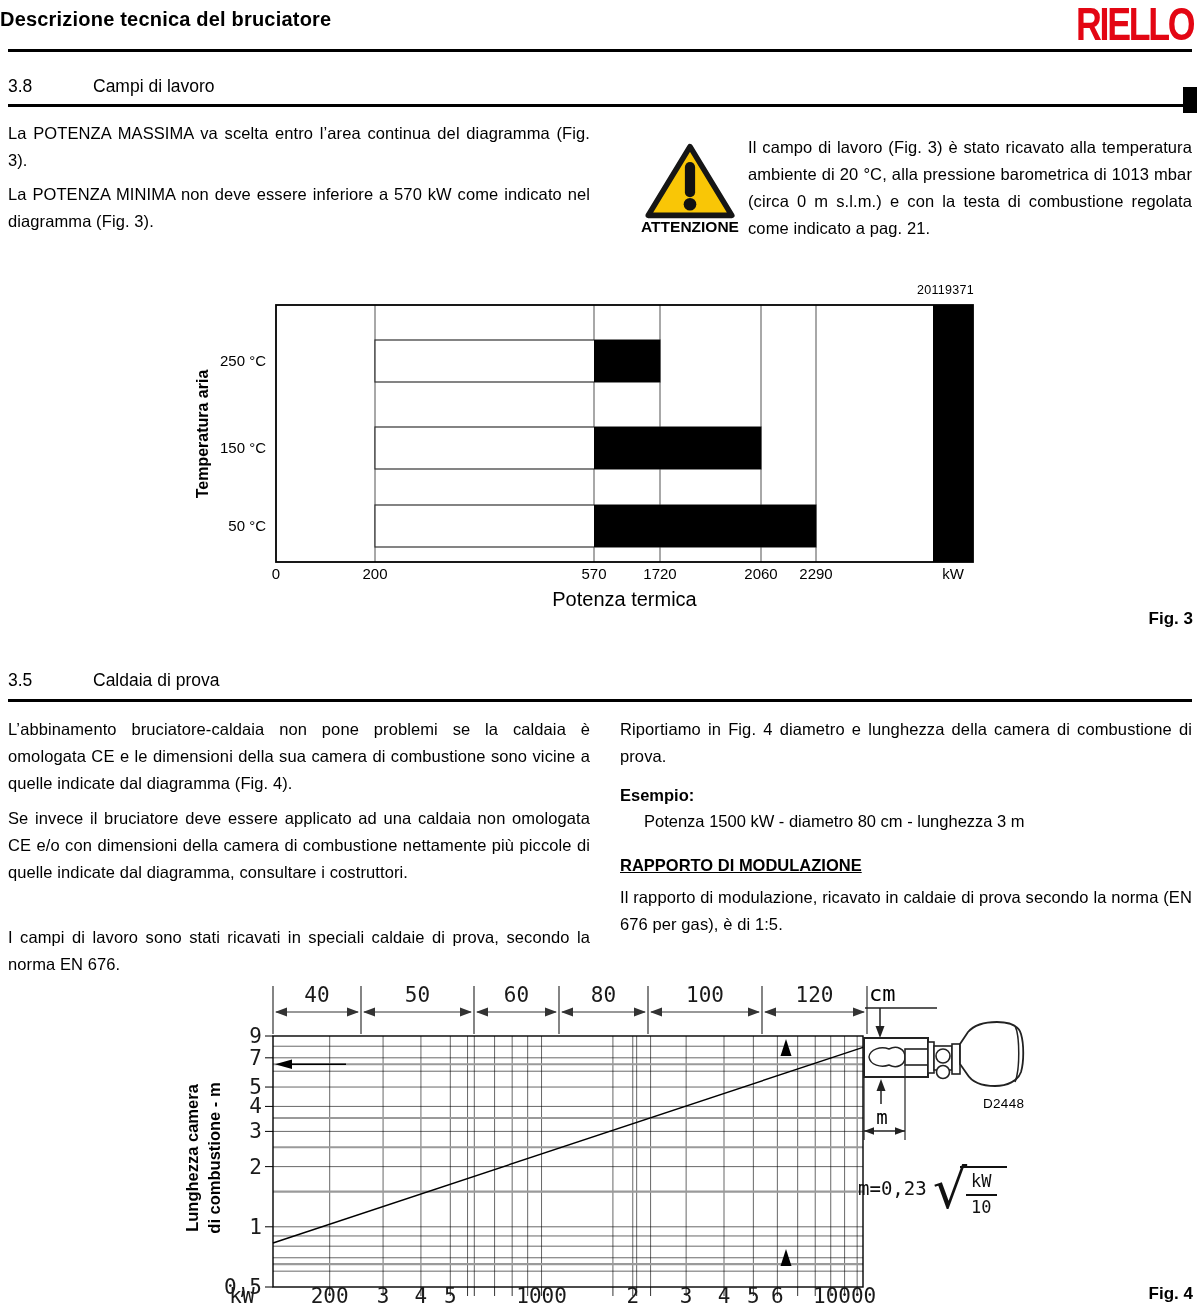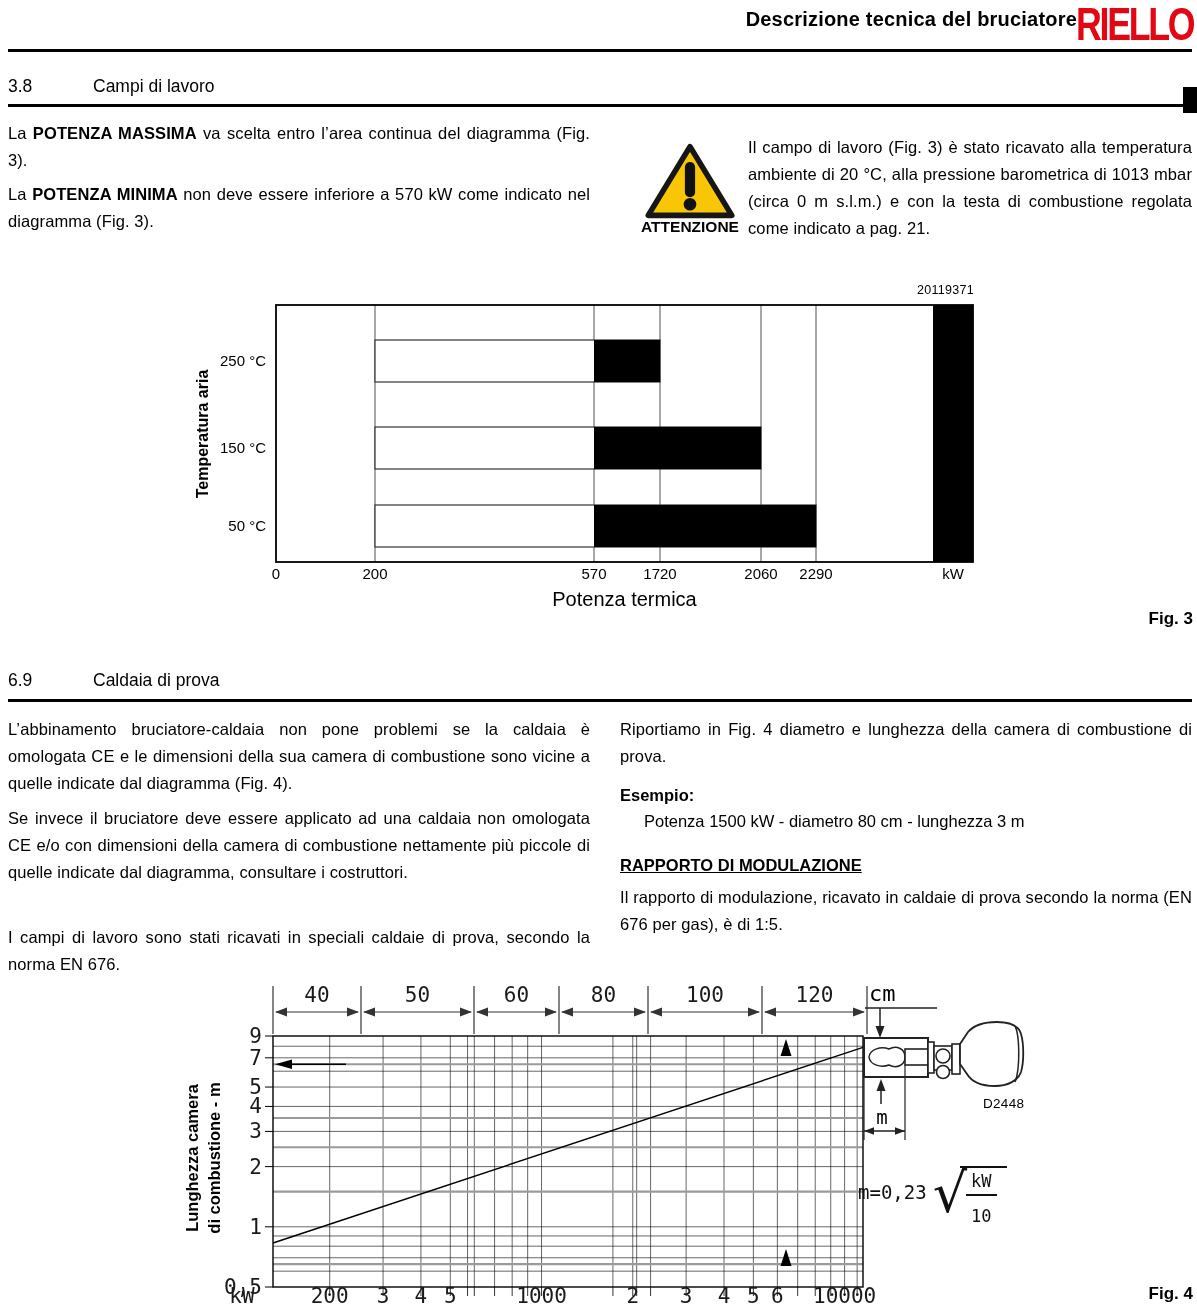--- a/index.html
+++ b/index.html
@@ -2,48 +2,48 @@
 <html><head>
 <meta charset="utf-8">
 <style>
   * { margin:0; padding:0; box-sizing:border-box; }
   html,body { background:#ffffff; }
   body {
     position:relative; width:1197px; height:1305px;
     font-family:"Liberation Sans", sans-serif; color:#000; overflow:hidden;
   }
   .abs { position:absolute; }
-  .page-title { top:8px; left:0; right:120px; text-align:right; font-size:20px; font-weight:bold; letter-spacing:0.2px; }
+  .page-title { top:8px; left:0; right:120px; text-align:left; font-size:20px; font-weight:bold; letter-spacing:0.2px; }
   .brand-logo { top:2px; right:4px; color:#E30613; font-size:47px; font-weight:bold; letter-spacing:-3px;
                 transform:scaleX(0.76); transform-origin:right center; line-height:44px; }
   .rule { background:#000; left:8px; width:1184px; }
   .rule-header { top:49px; height:3px; }
   .sec-head { left:8px; font-size:17.5px; font-weight:normal; }
   .sec-num { display:inline-block; width:85px; }
   .side-tab { top:87px; right:0; width:14px; height:26px; background:#000; }
   .par { text-align:justify; font-size:16.5px; line-height:27px; letter-spacing:0.1px; }
   .leftcol { left:8px; width:582px; }
   .warn-label { font-weight:bold; font-size:15.5px; text-align:center; }
   .fig-caption { font-weight:bold; font-size:17px; text-align:right; width:73px; }
   .rot { transform:rotate(-90deg); transform-origin:center center; text-align:center; }
   .fig3-ylabel { font-size:16px; font-weight:bold; width:190px; height:20px; }
   .fig3-xlabel { font-size:20px; text-align:center; }
   .fig3-code { font-size:12.5px; text-align:right; width:76px; letter-spacing:0.3px; }
   .fig4-ylabel { font-size:16.5px; font-weight:bold; width:240px; height:46px; line-height:22px; }
   text { font-family:"Liberation Sans", sans-serif; fill:#000; }
   text.plot { font-family:"DejaVu Sans Mono", monospace; fill:#1a1a1a; font-weight:400; }
-  .bold-inline { font-weight:bold; }
+  .bold-inline { font-weight:normal; }
   .esempio-label, .rapporto-title { font-weight:bold; font-size:16.5px; }
   .plain-line { font-size:16.5px;margin-left:24px; }
   .formula { display:flex; align-items:center; font-family:"DejaVu Sans Mono", monospace; font-size:19px; color:#111; }
   .sqrt-glyph { font-size:54px; line-height:50px; font-family:"DejaVu Sans", sans-serif; font-weight:normal; margin-left:6px; position:relative; top:2px; }
   .sqrt-body { border-top:2.5px solid #111; padding:4px 10px 0 6px; margin-left:-7px; position:relative; top:4px; }
   .frac { display:flex; flex-direction:column; align-items:center; line-height:1.15; font-size:17px; }
   .f-num { border-bottom:2px solid #111; padding:0 5px 2px; }
-  .f-den { padding-top:11px; }
+  .f-den { padding-top:2px; }
   .dim-label { font-family:"DejaVu Sans Mono", monospace; font-size:19px; text-align:center; width:40px; }
   .d-code { font-size:13.5px; letter-spacing:0.3px; }
   .cm-unit { font-family:"DejaVu Sans Mono", monospace; font-size:22px; }
 </style>
 </head>
 <body>
 
 <div class="abs page-title">Descrizione tecnica del bruciatore</div>
 <div class="abs brand-logo">RIELLO</div>
 <div class="abs rule rule-header"></div>
@@ -94,21 +94,21 @@
     <text x="660" y="299" text-anchor="middle" font-size="15">1720</text>
     <text x="761" y="299" text-anchor="middle" font-size="15">2060</text>
     <text x="816" y="299" text-anchor="middle" font-size="15">2290</text>
     <text x="953" y="299" text-anchor="middle" font-size="15">kW</text>
   </svg>
 <div class="abs rot fig3-ylabel" style="left:109px; top:424px;">Temperatura aria</div>
 <div class="abs fig3-xlabel" style="left:276px; top:588px; width:697px;">Potenza termica</div>
 <div class="abs fig-caption" style="left:1120px; top:609px;">Fig. 3</div>
 
 <div class="abs sec-head" style="top:670px;">
-  <span class="sec-num">6.9</span><span>Caldaia di prova</span>
+  <span class="sec-num">3.5</span><span>Caldaia di prova</span>
 </div>
 <div class="abs rule" style="top:699px; height:2.5px;"></div>
 
 <p class="abs par leftcol" style="top:716px;">L’abbinamento bruciatore-caldaia non pone problemi se la caldaia è omologata CE e le dimensioni della sua camera di combustione sono vicine a quelle indicate dal diagramma (Fig. 4).</p>
 <p class="abs par leftcol" style="top:805px;">Se invece il bruciatore deve essere applicato ad una caldaia non omologata CE e/o con dimensioni della camera di combustione nettamente più piccole di quelle indicate dal diagramma, consultare i costruttori.</p>
 <p class="abs par leftcol" style="top:924px;">I campi di lavoro sono stati ricavati in speciali caldaie di prova, secondo la norma EN 676.</p>
 
 <p class="abs par" style="top:716px; left:620px; width:572px;">Riportiamo in Fig. 4 diametro e lunghezza della camera di combustione di prova.</p>
 <div class="abs esempio-label" style="top:786px; left:620px;">Esempio:</div>
 <div class="abs plain-line" style="top:812px; left:620px;">Potenza 1500 kW - diametro 80 cm - lunghezza 3 m</div>

